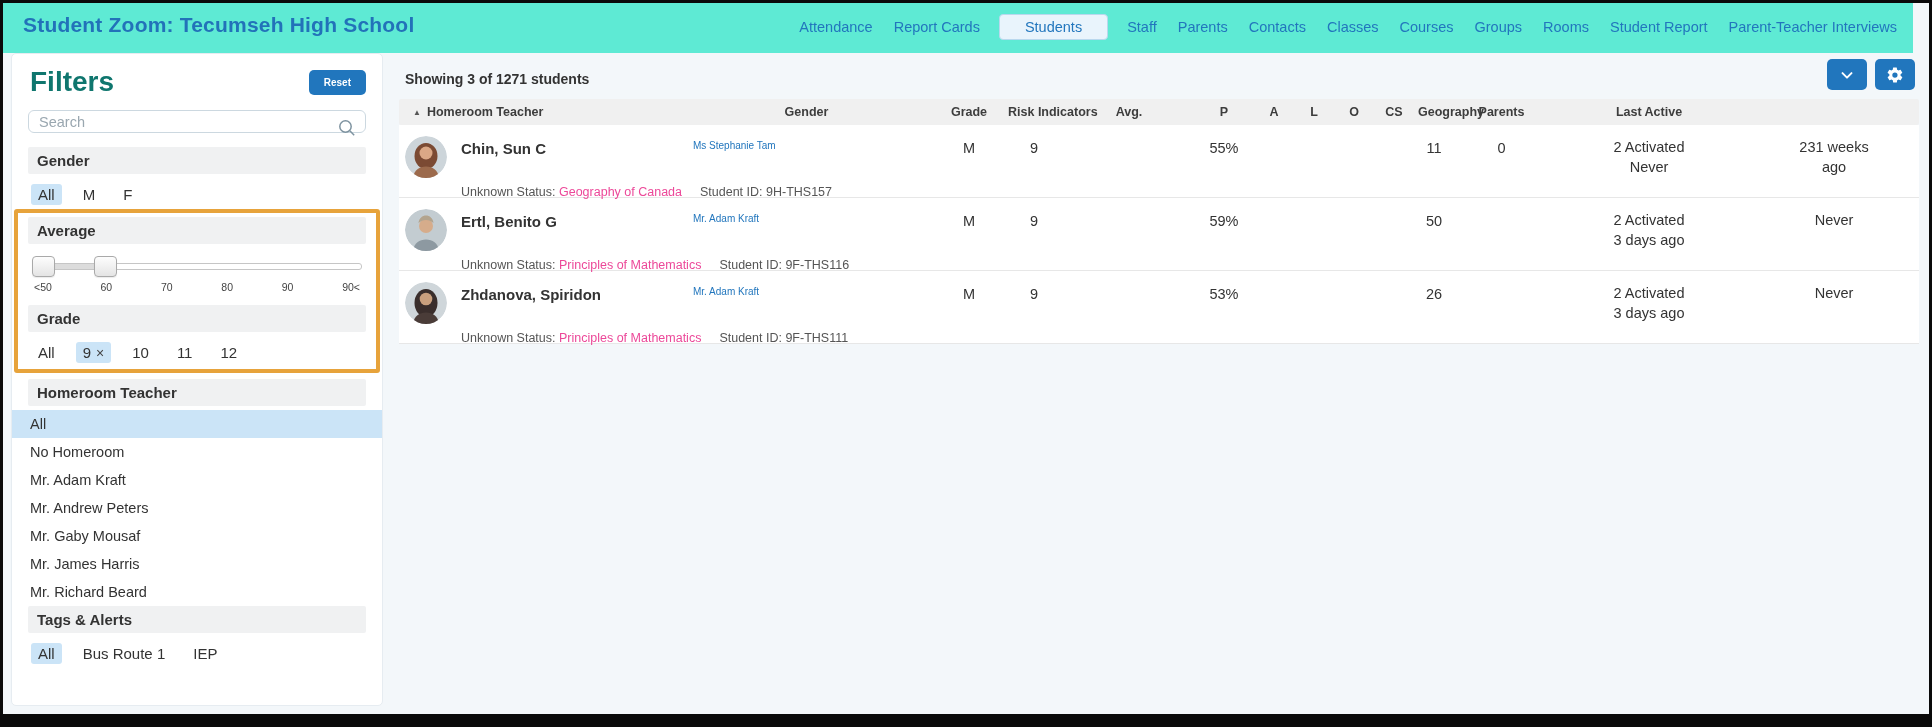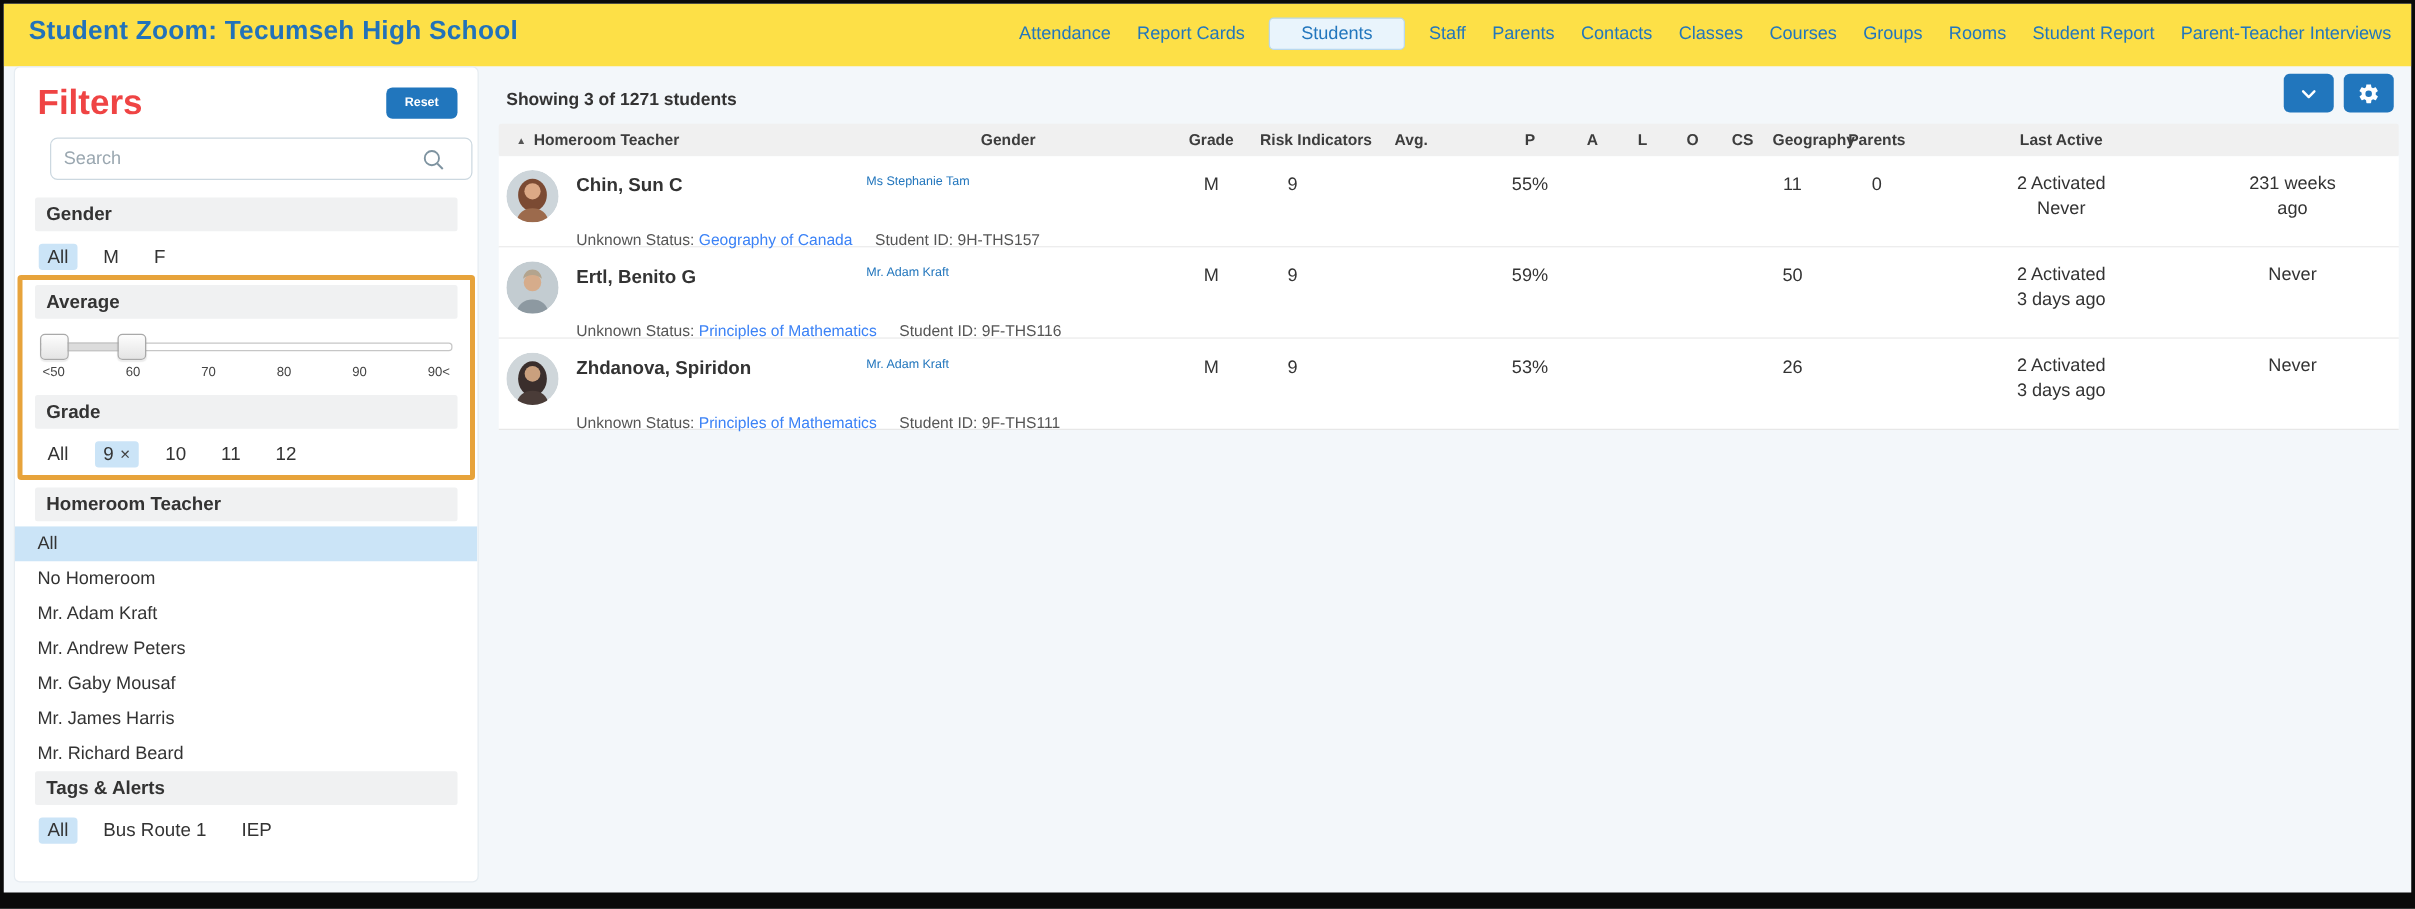--- a/index.html
+++ b/index.html
@@ -1,32 +1,32 @@
 <!DOCTYPE html>
 <html><head>
 <meta charset="utf-8">
 <style>
   * { box-sizing: border-box; margin: 0; padding: 0; }
   html,body { width:1932px; height:727px; background:#000; font-family:"Liberation Sans", sans-serif; overflow:hidden; }
   .frame { position:absolute; inset:0; border:3px solid #0a0a0a; border-bottom-width:13px; background:#f3f7fa; overflow:hidden; }
 
   
-  .top { position:absolute; left:0; right:0; top:0; height:50px; background:#fde047; }
+  .top { position:absolute; left:0; right:16px; top:0; height:50px; background:#5eead4; }
   .page-title { position:absolute; left:20px; top:10px; font-size:21px; font-weight:700; color:#2272b9; letter-spacing:.2px; }
   .nav { position:absolute; right:14px; top:11px; display:flex; align-items:center; gap:17px; font-size:14.5px; }
   .nav a { color:#2276bd; text-decoration:none; white-space:nowrap; padding:4px 2px; }
   .nav a.active { background:#e9f4fc; border:1px solid #b9d8ee; border-radius:4px; padding:4px 25px; }
 
   
   .sidebar { position:absolute; left:8px; top:50px; bottom:8px; width:372px; background:#ffffff; border:1px solid #e6ecf1; border-radius:5px; padding:10px 16px 10px 16px; overflow:hidden; }
   .filters-head { display:flex; justify-content:space-between; align-items:center; margin:2px 0 12px 2px; }
-  .filters-title { font-size:28px; font-weight:700; color:#ef4444; }
+  .filters-title { font-size:28px; font-weight:700; color:#0f766e; }
   .reset-btn { background:#2176bd; color:#fff; border:none; border-radius:5px; font-size:10px; font-weight:700; padding:7px 15px; cursor:pointer; font-family:inherit; }
   .search-wrap { position:relative; margin-bottom:14px; }
-  .search-wrap input { width:100%; height:34px; border:1px solid #ccd8e0; border-radius:6px; padding:0 34px 0 10px; font-size:14.5px; color:#333; font-family:inherit; background:#fff;margin-left:12px; }
+  .search-wrap input { width:100%; height:23px; border:1px solid #ccd8e0; border-radius:6px; padding:0 34px 0 10px; font-size:14.5px; color:#333; font-family:inherit; background:#fff; }
   .search-wrap input::placeholder { color:#9aa7b0; }
   .search-wrap svg { position:absolute; right:9px; top:8px; }
 
   .section-h { background:#f0f1f2; color:#333; font-weight:700; font-size:15px; padding:5px 9px; border-radius:2px; margin:0 0 0 0; }
   .opts { display:flex; align-items:center; gap:14px; padding:10px 3px 12px 3px; font-size:15px; color:#333; }
   .chip { padding:2px 7px; border-radius:3px; cursor:pointer; white-space:nowrap; }
   .chip.sel { background:#cbe4f7; }
   .chip .x { margin-left:5px; color:#444; font-size:14px; }
 
   
@@ -63,21 +63,21 @@
   .th-hr { padding-left:14px !important; }
   .th-hr .tri { font-size:8px; color:#555; margin-right:6px; vertical-align:1px; }
   .u { text-decoration:underline; }
 
   .row { background:#fff; border-bottom:1px solid #e7e7e7; height:73px; padding-top:13px; cursor:pointer; }
   .row:first-of-type { border-top:1px solid #ededed; }
   .cell-name { display:flex; gap:14px; padding-left:6px; }
   .avatar { width:42px; height:42px; border-radius:50%; overflow:hidden; flex:0 0 42px; margin-top:-2px; }
   .nm { font-size:15px; font-weight:700; color:#333; padding-top:2px; }
   .sub { position:absolute; font-size:12.5px; color:#555; white-space:nowrap; margin-top:28px; }
-  .sub a { color:#3b82f6; text-decoration:none; }
+  .sub a { color:#ec4899; text-decoration:none; }
   .sub .idt { margin-left:18px; }
   .cell-hr { padding-left:14px; font-size:10px; padding-top:2px; }
   .cell-hr a { color:#2276bd; text-decoration:none; }
   .val { font-size:14.5px; color:#333; padding-top:2px; }
   .two { line-height:1.35; padding-top:0; }
   .namewrap { position:relative; }
 </style>
 </head>
 <body>
 

